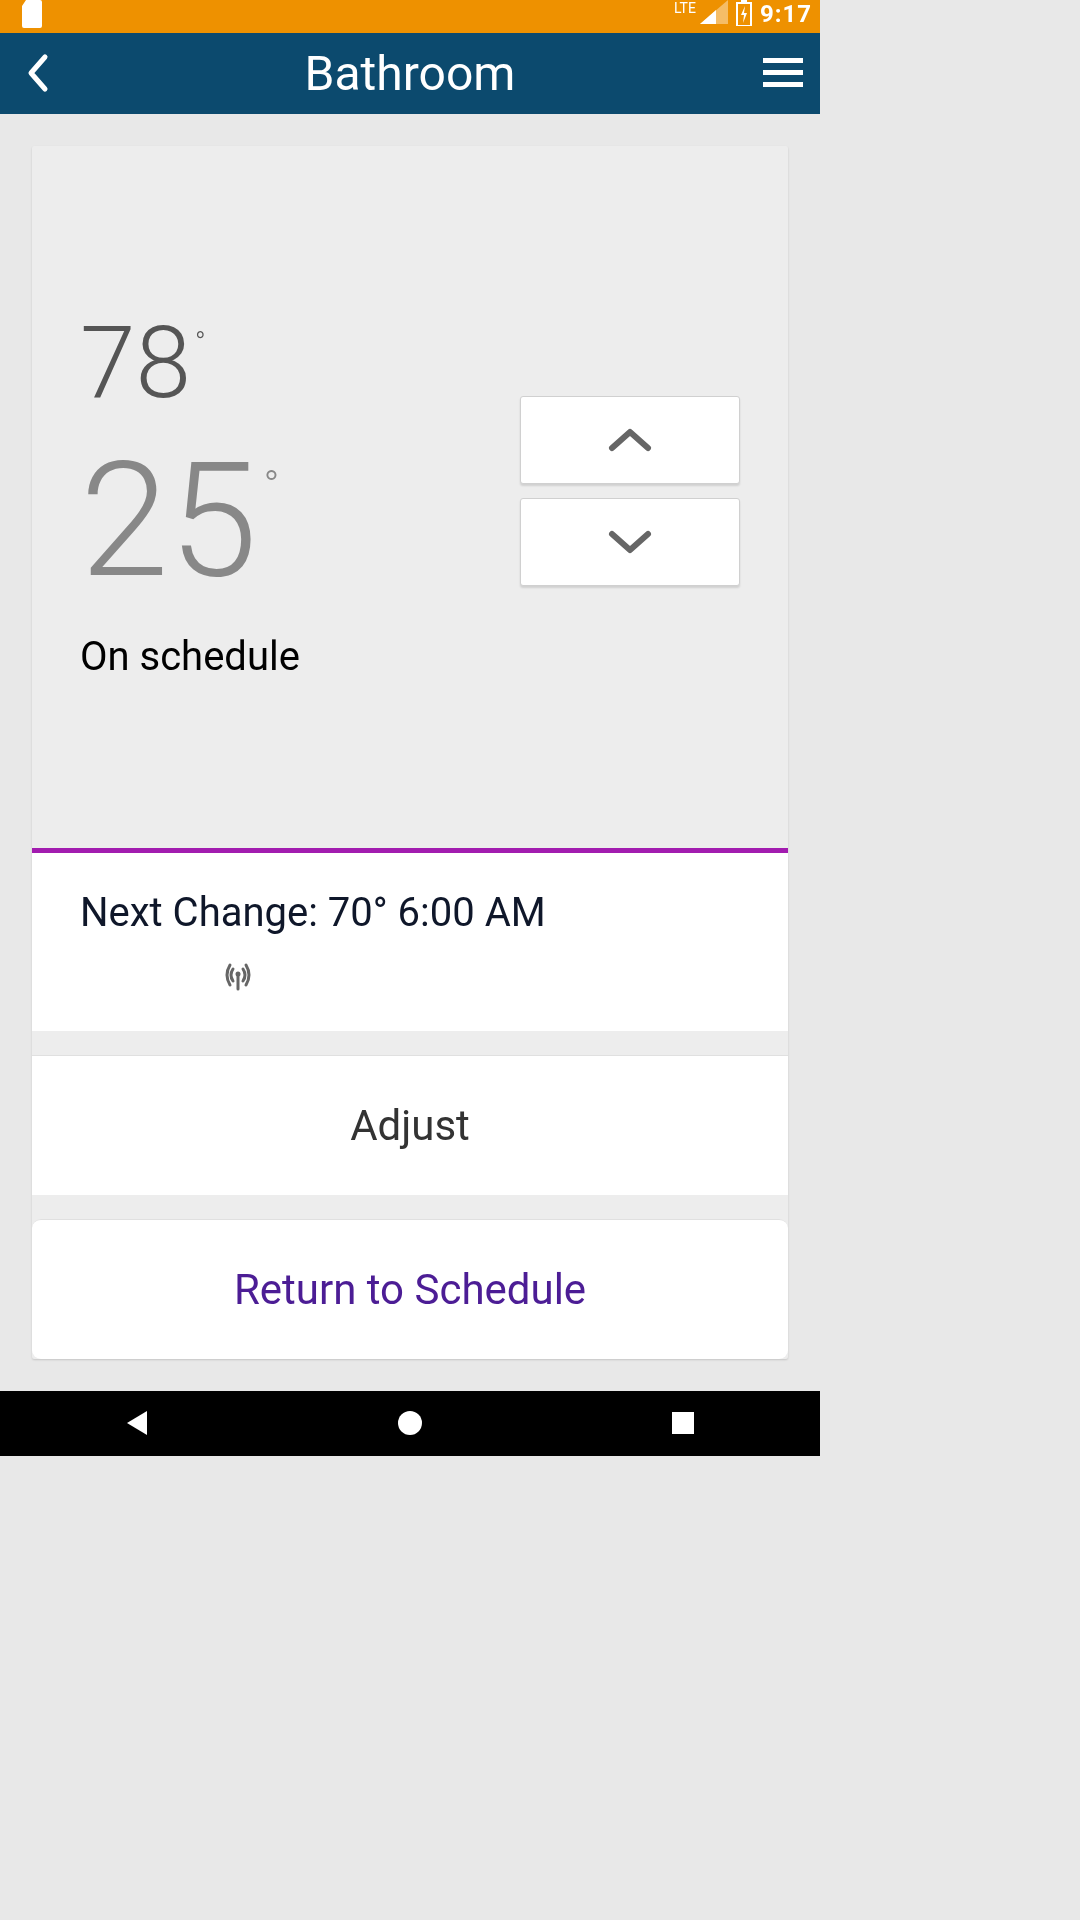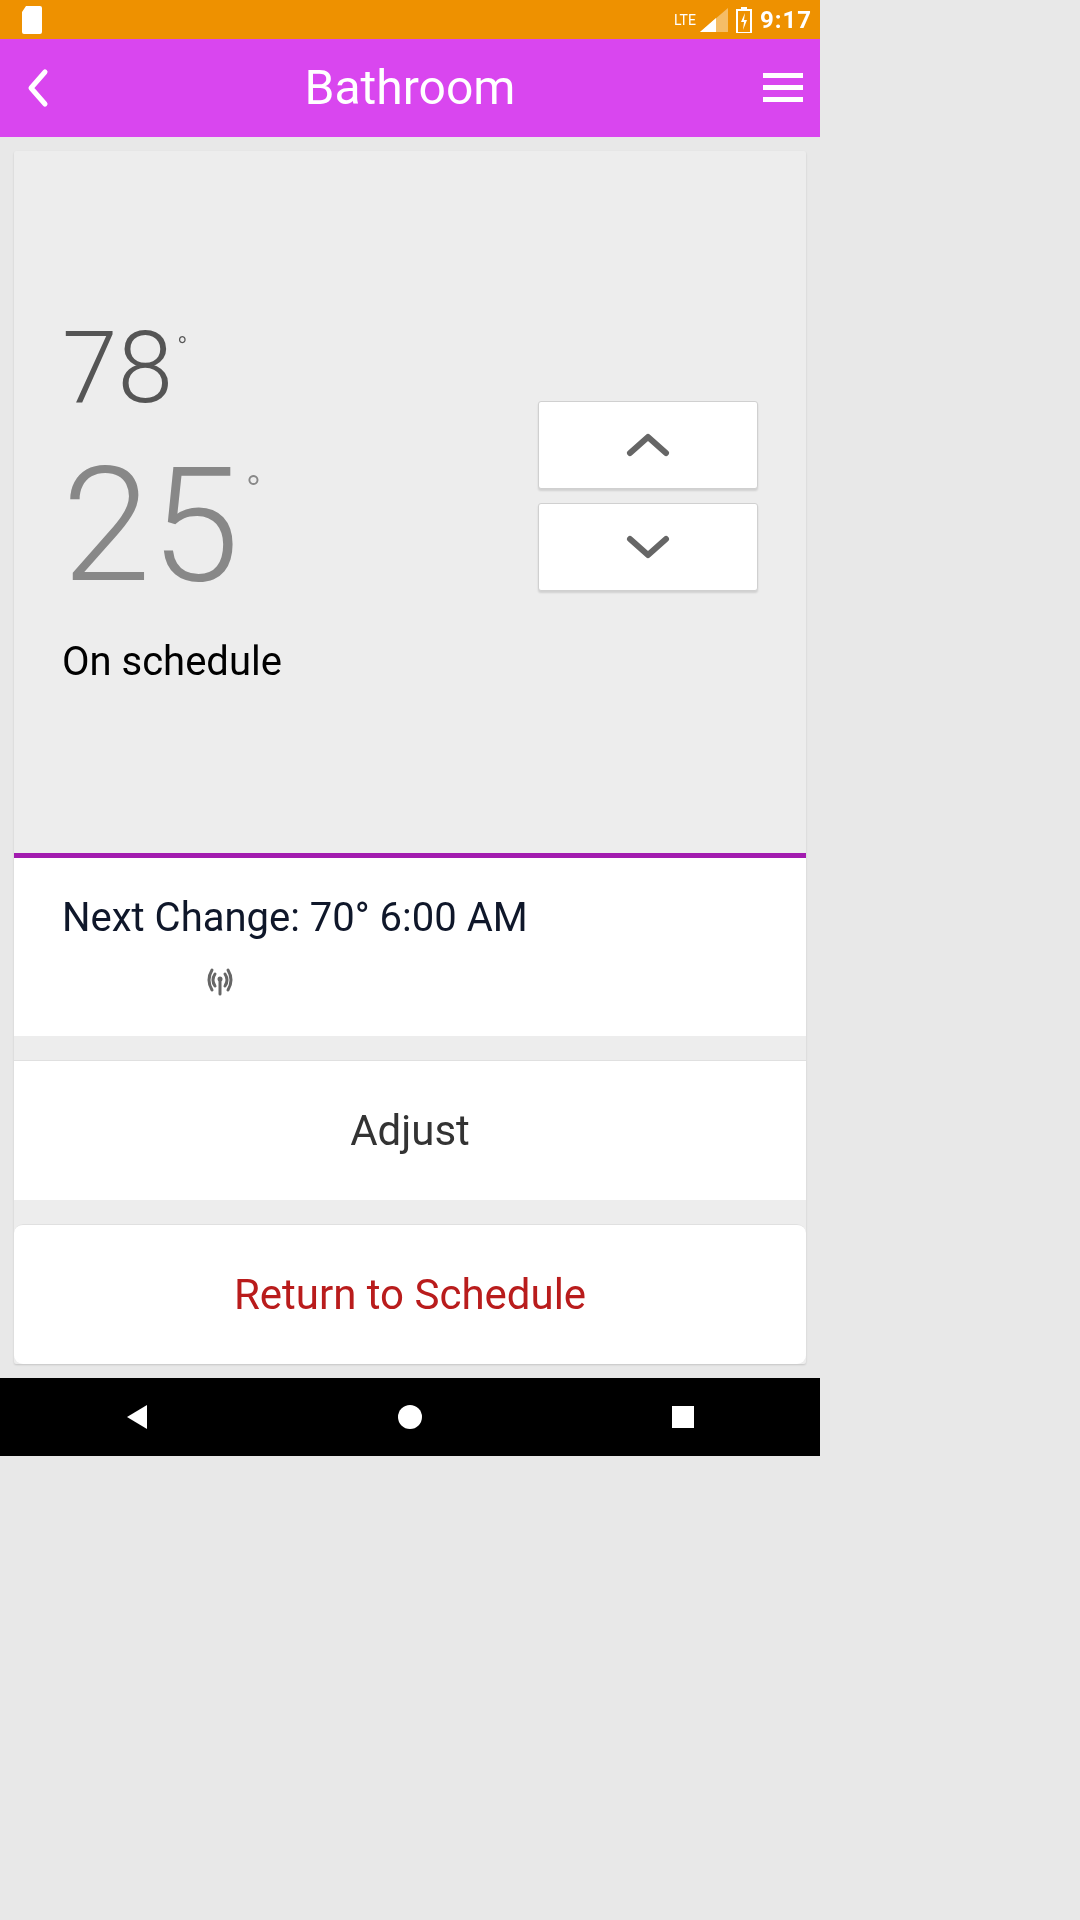--- a/index.html
+++ b/index.html
@@ -15,37 +15,37 @@
     height: 1456px;
     display: flex;
     flex-direction: column;
     background: #e8e8e8;
   }
   
   .status-bar {
     height: 48px;
     background: #ee9100;
     display: flex;
-    align-items: center;
+    align-items: flex-start;
     justify-content: flex-end;
     padding: 0 8px;
     color: #fff;
     font-size: 24px;
     gap: 8px;
   }
   .status-bar .sd {
     margin-right: auto;
     margin-left: 12px;
   }
   .status-bar svg { display: block; }
   .status-time { font-weight: 700; letter-spacing: 1px; }
   
   .app-bar {
     height: 120px;
-    background: #d946ef;
+    background: #0c4a6e;
     display: flex;
     align-items: center;
     padding: 0 9px;
   }
   .app-bar .back, .app-bar .menu {
     width: 56px;
     height: 56px;
     display: flex;
     align-items: center;
     justify-content: center;
@@ -54,21 +54,21 @@
   .app-title {
     flex: 1;
     text-align: center;
     color: #fff;
     font-size: 48px;
     font-weight: 400;
   }
   
   .content {
     flex: 1;
-    padding: 14px;
+    padding: 32px;
     background: #e8e8e8;
   }
   .card {
     background: #ededed;
     border-radius: 2px;
     box-shadow: 0 1px 2px rgba(0,0,0,0.15);
     overflow: hidden;
   }
   .temp-panel {
     height: 702px;
@@ -143,21 +143,21 @@
     background: #fff;
     border-top: 1px solid #e0e0e0;
     height: 140px;
     display: flex;
     align-items: center;
     justify-content: center;
     font-size: 42px;
     color: #333;
     margin-top: 24px;
   }
-  .action-row.disabled { color: #b91c1c; border-radius: 9px; }
+  .action-row.disabled { color: #4c1d95; border-radius: 9px; }
   
   .nav-bar {
     height: 96px;
     background: #000;
     display: flex;
     align-items: center;
     justify-content: space-around;
     color: #fff;
   }
   .nav-btn {

